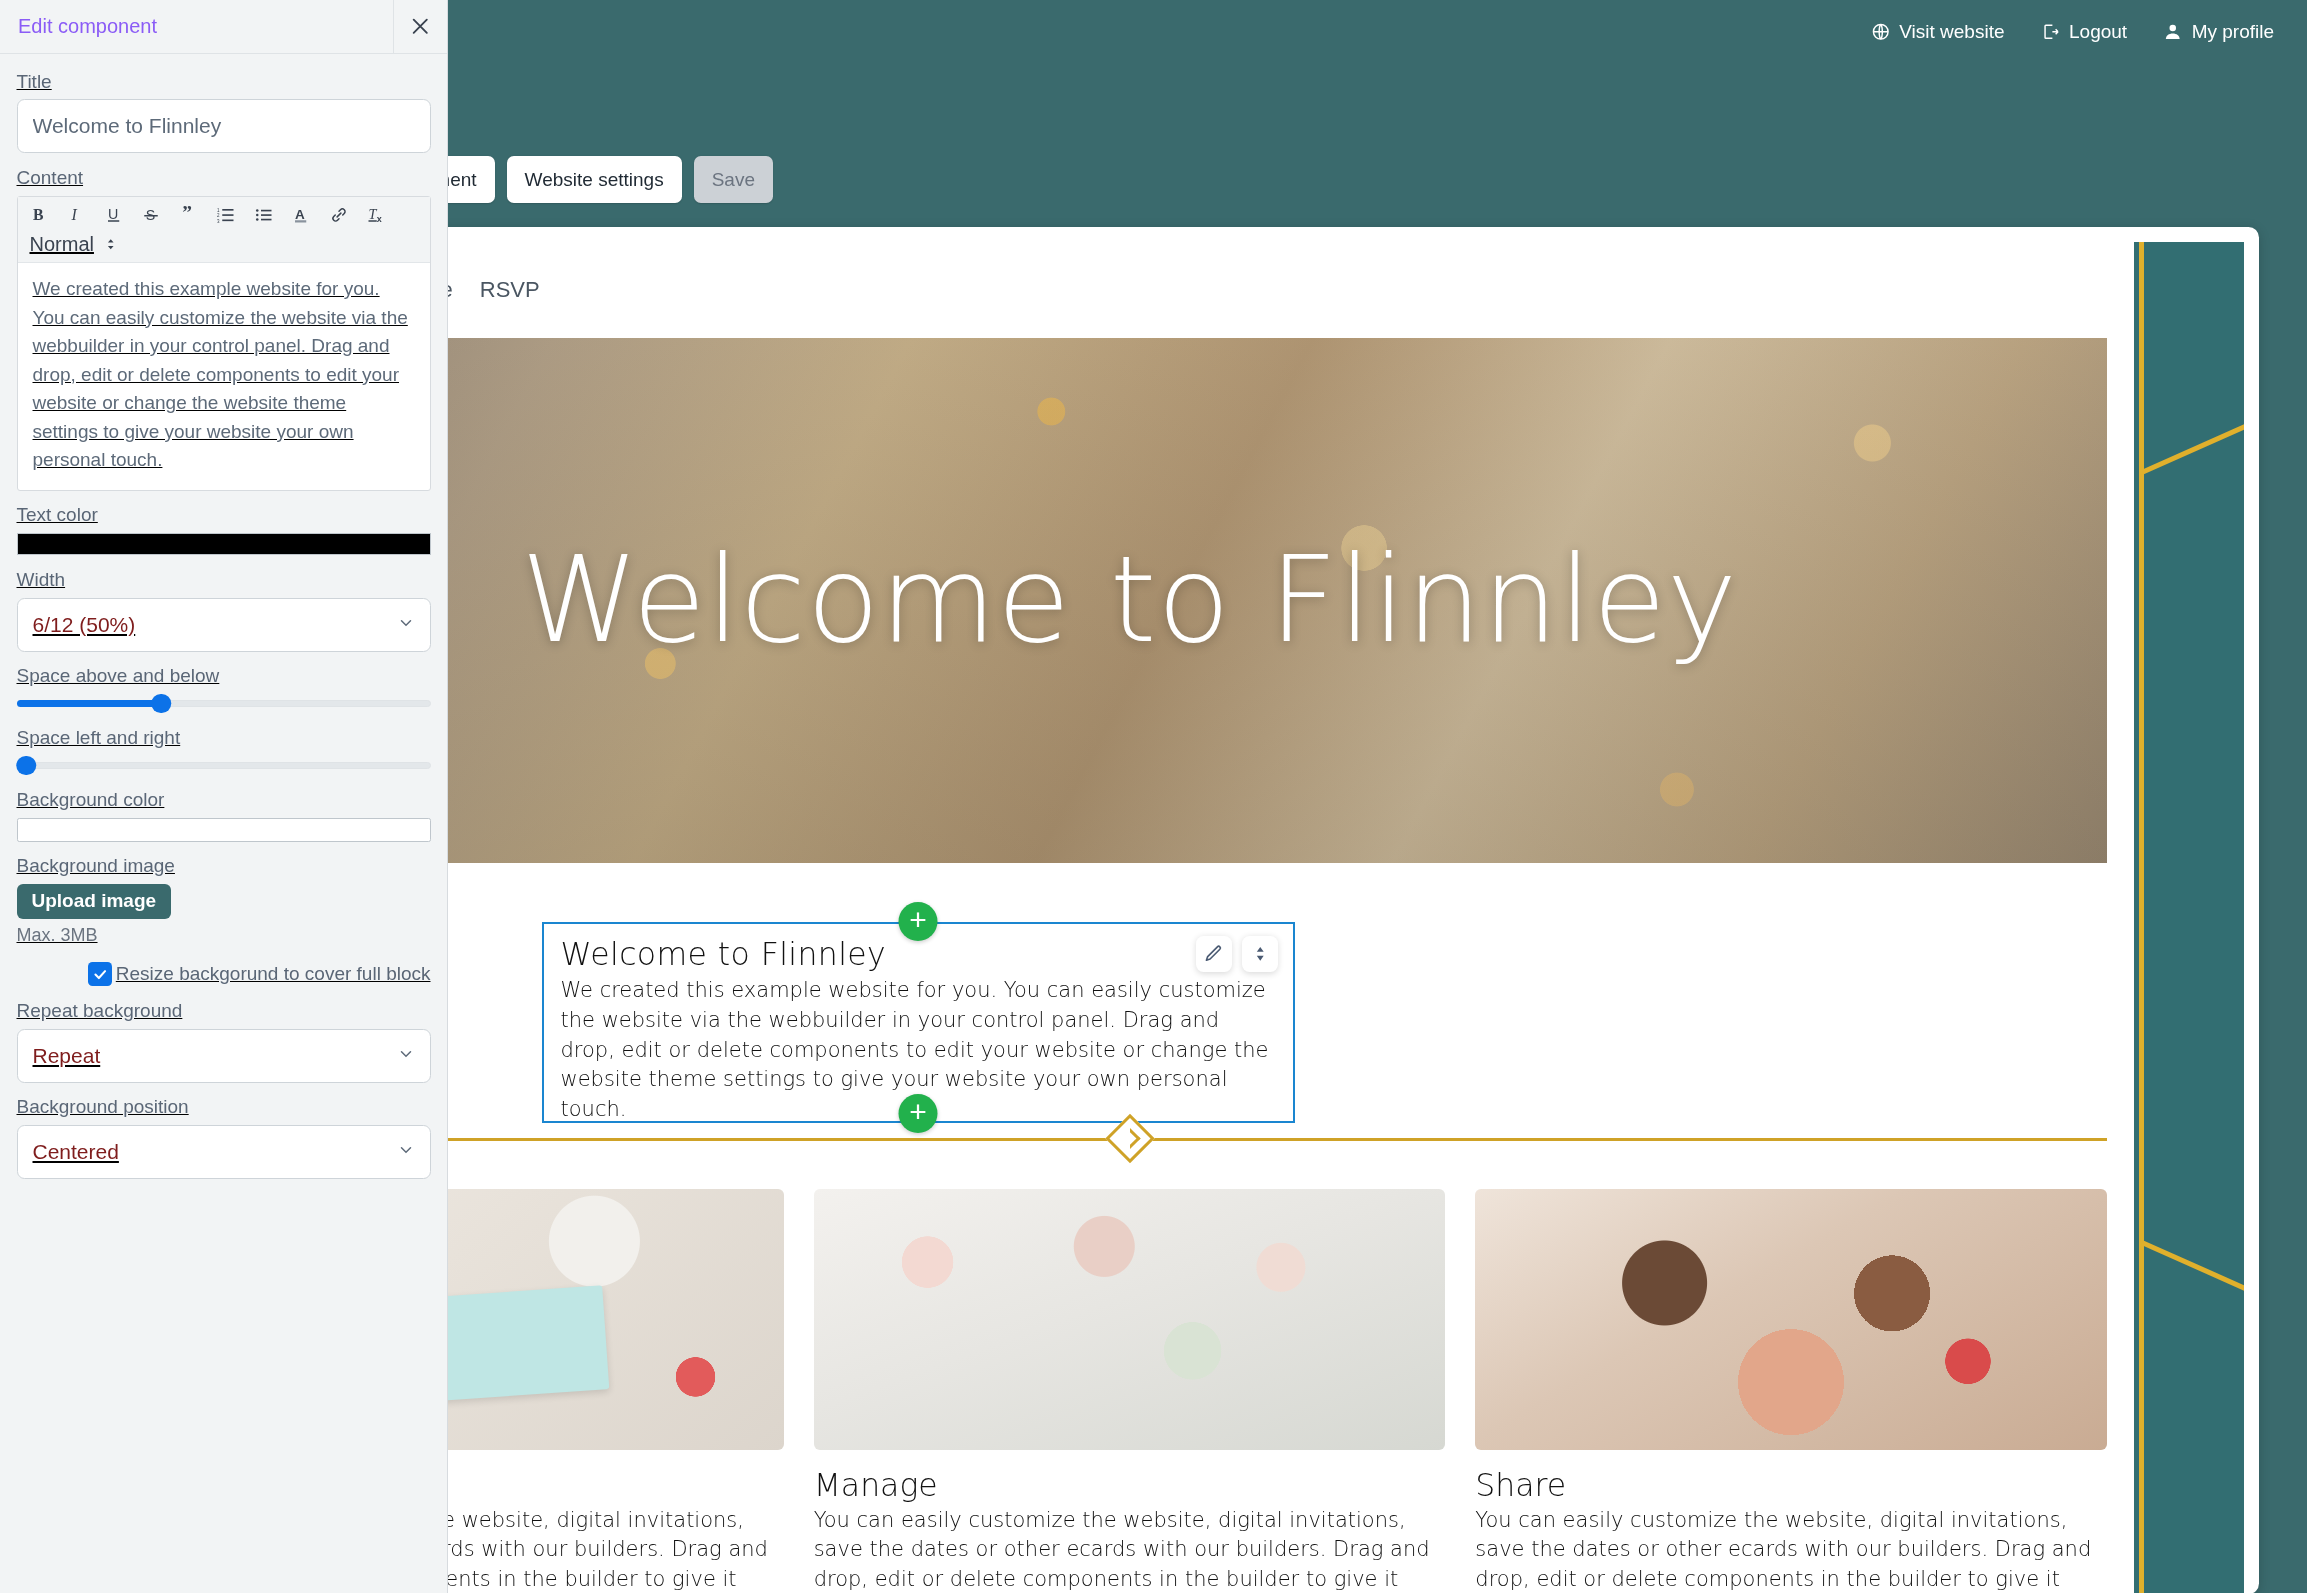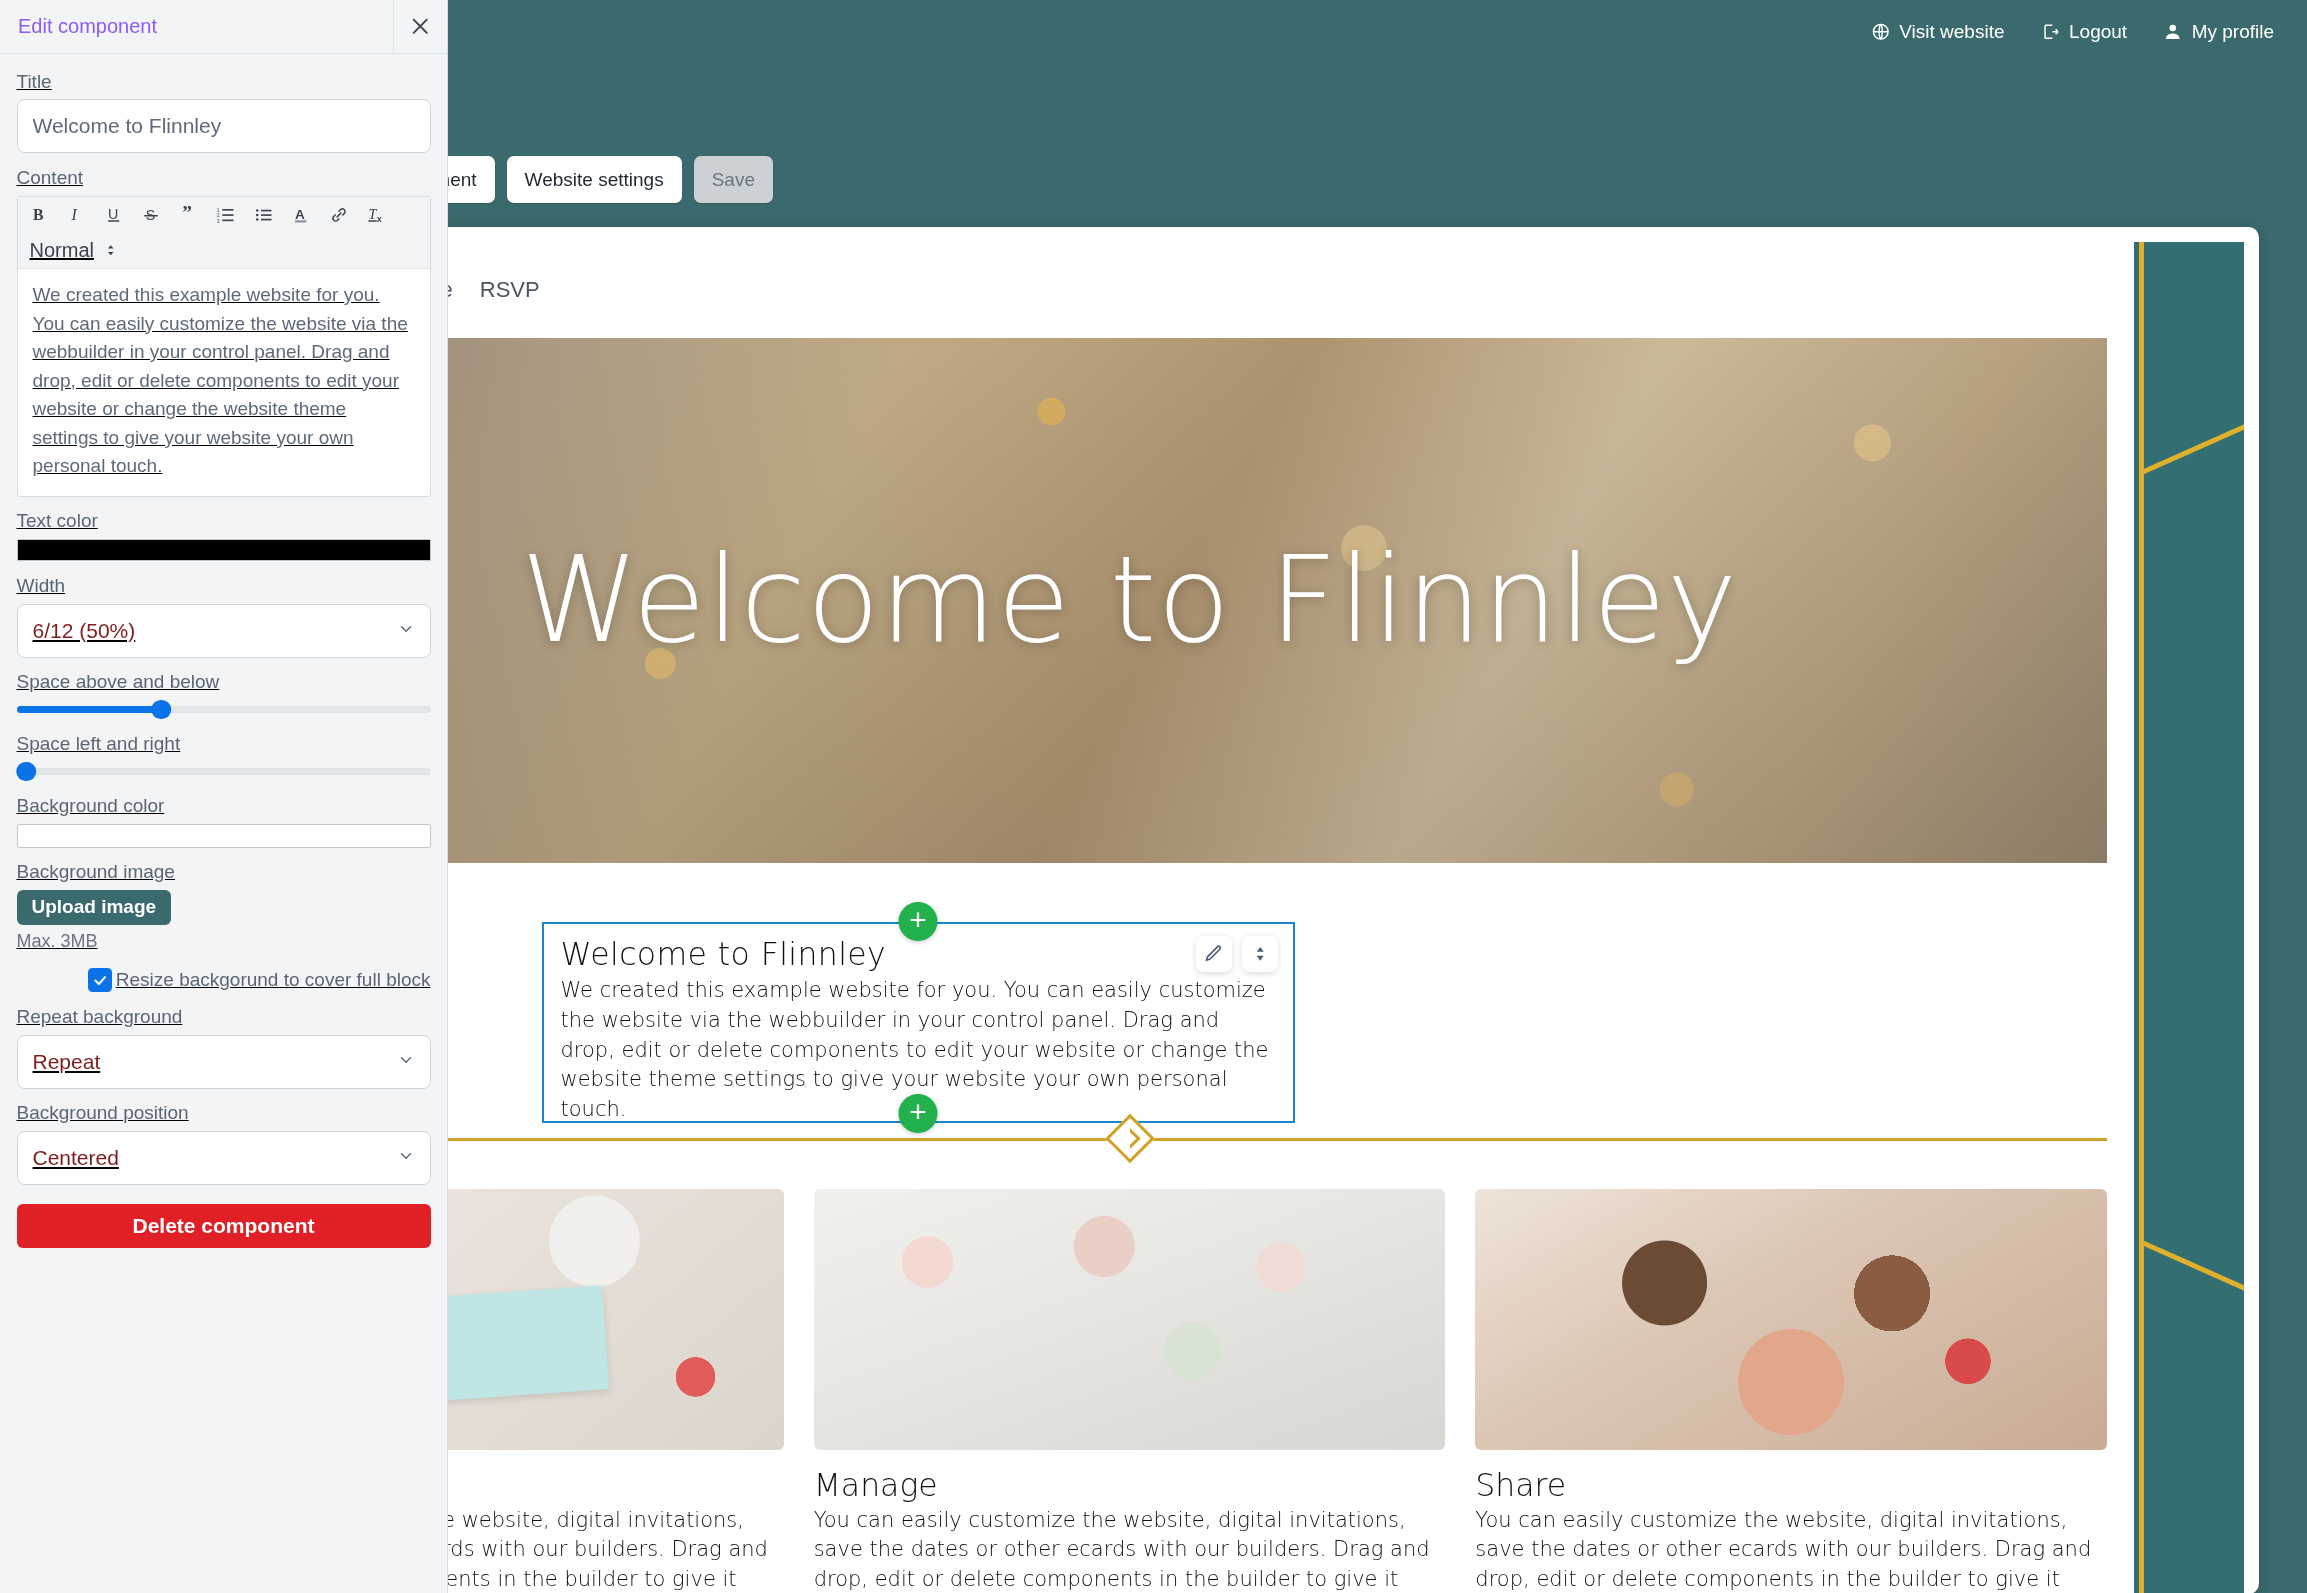--- a/index.html
+++ b/index.html
@@ -268,21 +268,21 @@
   .rte-toolbar{
     background:#f2f4f5; border-bottom:0.8px solid #e2e6e9;
     padding:7.5px 10.5px 6px 10.5px;
   }
   .rte-row{ display:flex; align-items:center; gap:16.5px; }
   .rte-btn{
     background:none; border:none; cursor:pointer; padding:1.5px;
     display:flex; align-items:center; justify-content:center;
     color:#3a4350;
   }
-  .rte-row2{ display:flex; align-items:center; gap:10.5px; margin-top:14px; padding-left:1.5px;}
+  .rte-row2{ display:flex; align-items:center; gap:10.5px; margin-top:8px; padding-left:1.5px;}
   .rte-sel{
     background:none; border:none; font-size:20px; color:#3a4350;
     font-family:inherit; cursor:pointer;
   }
   .rte-content{
     padding:12px 15px 15px 15px;
     font-size:19px; line-height:1.5; color:#5d6a79;
     min-height:171px;
   }
 
@@ -621,16 +621,15 @@
     <label class="fld-label">Background position</label>
     <div class="sel-input">
       <span>Centered</span>
       <span>
         <svg width="18" height="18" viewBox="0 0 24 24" fill="none" stroke="#5d6a79" stroke-width="2" stroke-linecap="round">
             <path d="M6 9l6 6 6-6"></path>
           </svg>
       </span>
     </div>
 
-    <button class="btn-delete">Delete component</button>
   </div>
 </div>
 
 
 </body></html>

